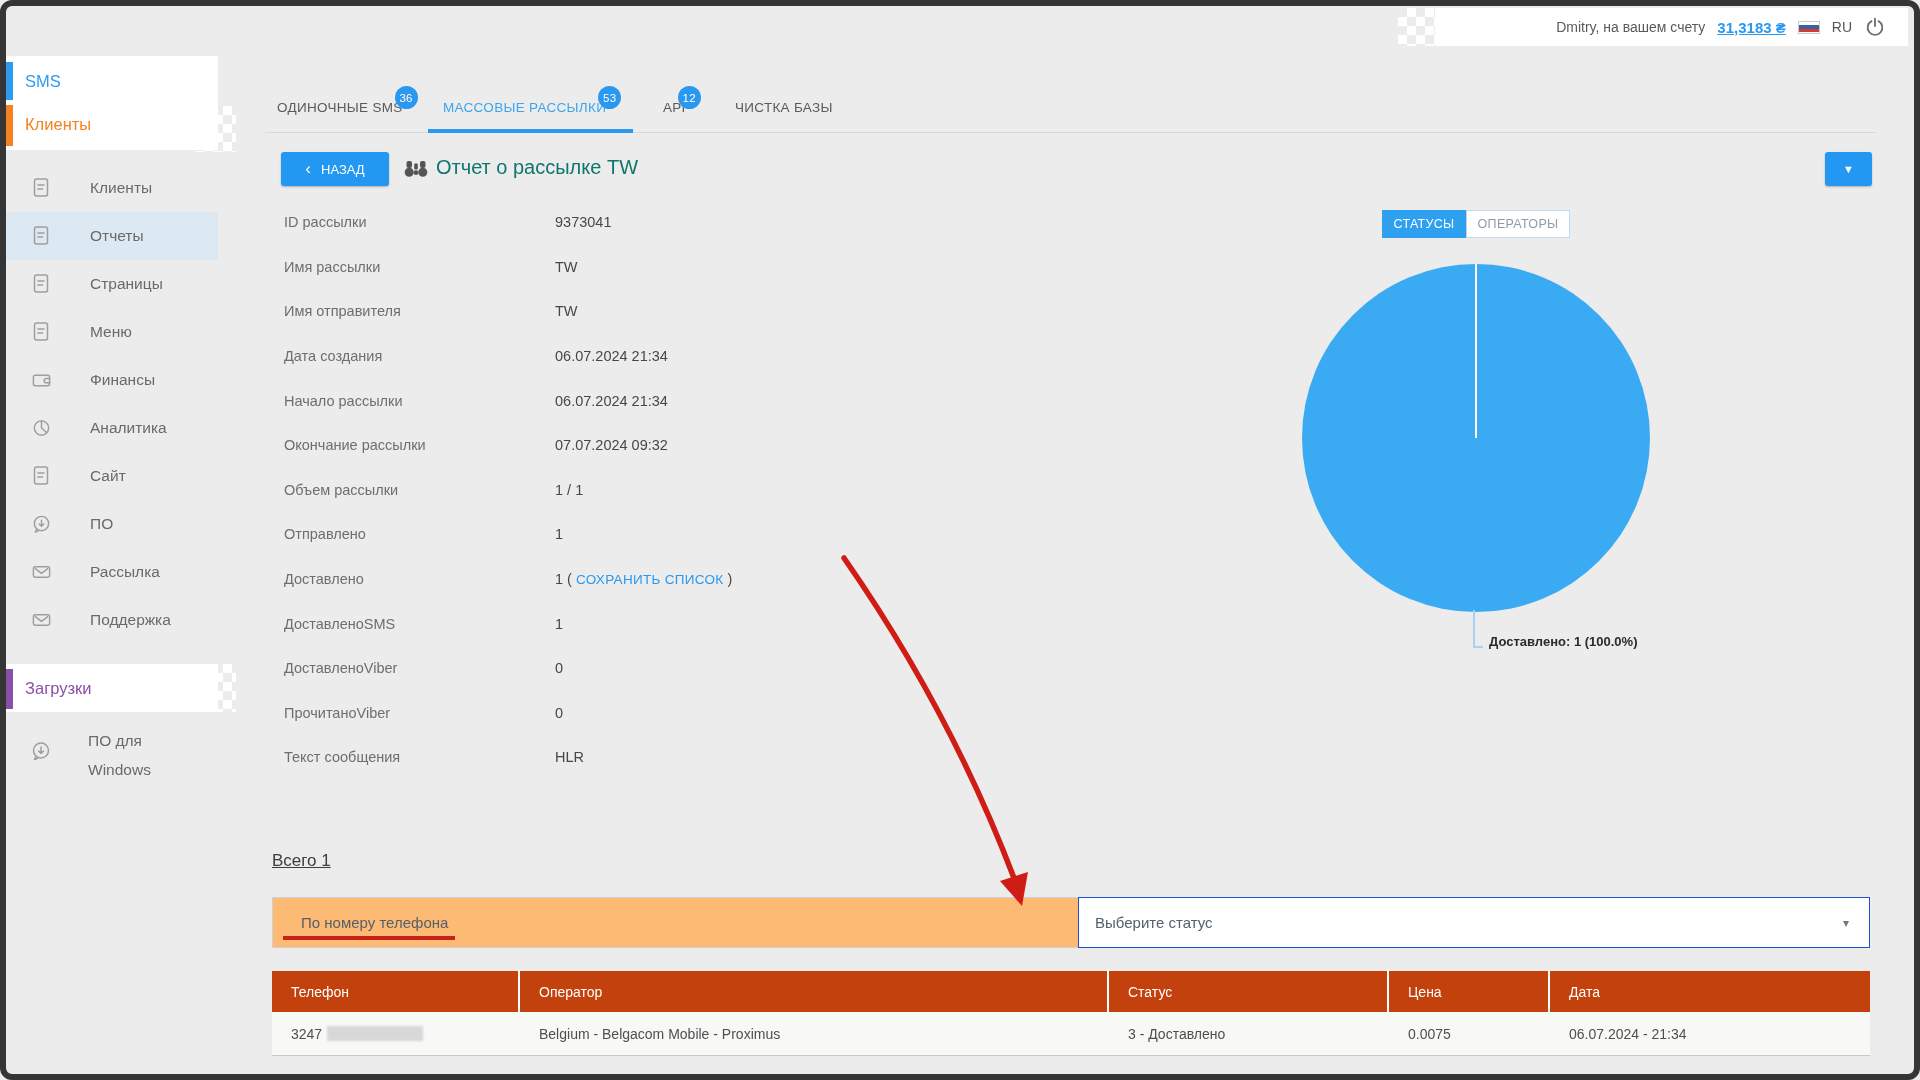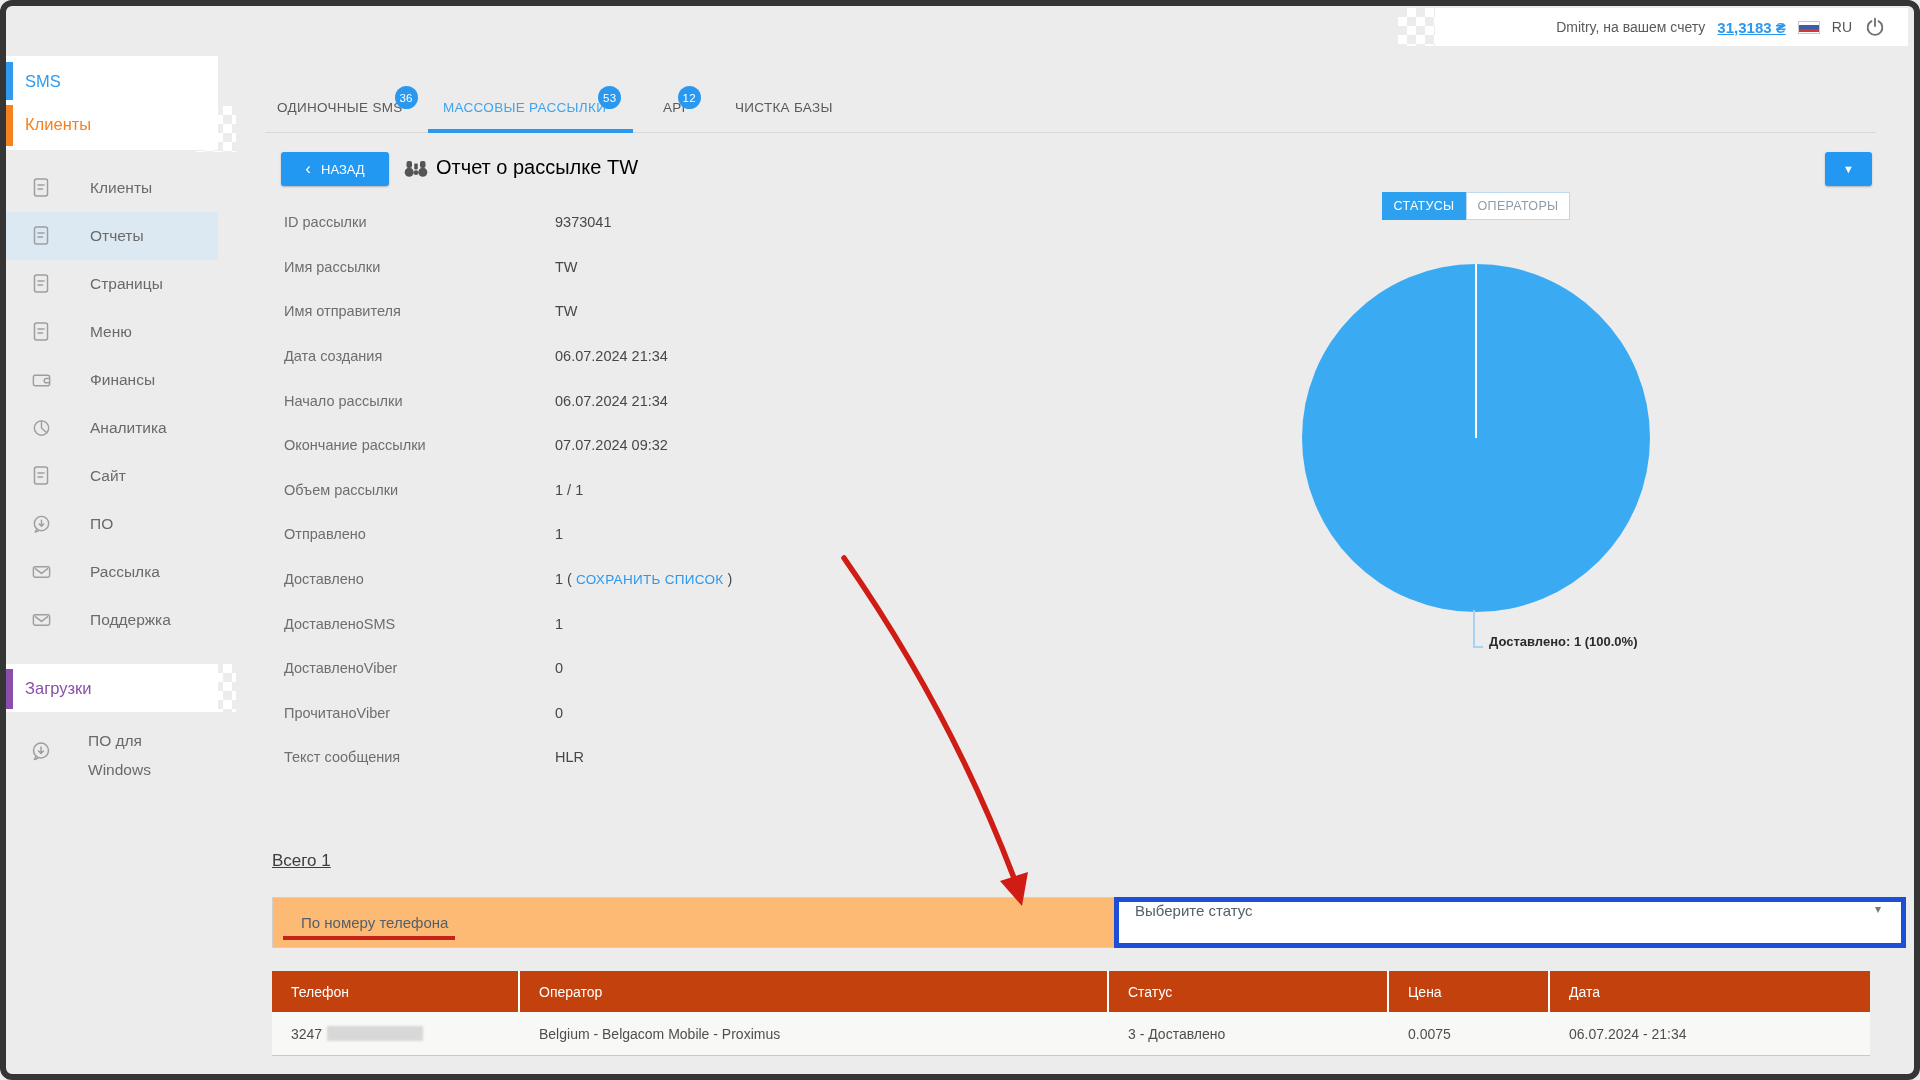--- a/index.html
+++ b/index.html
@@ -63,35 +63,35 @@
   .tabs-line { position:absolute; left:265px; top:132px; width:1611px; height:1px; background:#d8d8d8; }
   .tabs-line-active { position:absolute; left:428px; top:129px; width:205px; height:4px; background:#2b98f0; }
 
   
   .back-btn { position:absolute; left:281px; top:152px; width:108px; height:34px;
     background:#2298f3; border-radius:3px; color:#fff; display:flex; align-items:center;
     justify-content:center; gap:10px; font-size:13px; cursor:pointer;
     box-shadow:0 1px 2px rgba(0,0,0,.25); }
   .back-btn .chev { font-size:17px; line-height:1; margin-top:-2px; }
   .binocular-wrap { position:absolute; left:404px; top:159px; width:24px; height:19px; color:#555; }
-  .page-title { position:absolute; left:436px; top:156px; font-size:20px; color:#000000; }
+  .page-title { position:absolute; left:436px; top:156px; font-size:20px; color:#0f766e; }
   .dd-btn { position:absolute; left:1825px; top:152px; width:47px; height:34px; background:#2298f3;
     border-radius:3px; color:#fff; display:flex; align-items:center; justify-content:center;
     font-size:11px; cursor:pointer; box-shadow:0 1px 2px rgba(0,0,0,.25); }
 
   
   .fields { position:absolute; left:272px; top:200px; width:700px; }
   .frow { height:44.6px; display:flex; align-items:center; font-size:14.5px;margin-left:12px; }
   .frow .flabel { width:271px; color:#6e6e6e; flex:none; }
   .frow .fvalue { color:#474747; }
   .paren { color:#474747; margin:0 4px; }
   .save-link { color:#2b98f0; cursor:pointer; font-size:13.5px; letter-spacing:.3px; }
 
   
-  .toggle { position:absolute; top:192px; height:28px; display:flex; align-items:center;
+  .toggle { position:absolute; top:210px; height:28px; display:flex; align-items:center;
     justify-content:center; font-size:12.5px; cursor:pointer; letter-spacing:.3px; }
   .toggle.on  { left:1382px; width:84px; background:#2da0f0; color:#fff; }
   .toggle.off { left:1466px; width:104px; background:#fff; color:#8d9ca8; border:1px solid #bcd9ef; }
   .pie { position:absolute; left:1302px; top:264px; width:348px; height:348px;
     border-radius:50%; background:#3aabf3; }
   .pie-split { position:absolute; left:1475px; top:264px; width:2px; height:174px; background:#fff; }
   .pie-leader { position:absolute; left:1473px; top:610px; width:10px; height:38px;
     border-left:2px solid #a6d3f2; border-bottom:2px solid #a6d3f2; }
   .pie-note { position:absolute; left:1489px; top:634px; font-size:13px; font-weight:bold; color:#2b2b2b; }
 
@@ -100,22 +100,22 @@
   .search-wrap { position:absolute; left:272px; top:897px; width:919px; height:51px;
     background:#fdba74; border:1px solid #cfcfcf; }
   .search-wrap input { width:100%; height:100%; border:none; outline:none; padding-left:28px;
     font-size:15px; font-family:"Liberation Sans",sans-serif; color:#444; background:transparent; }
   .search-wrap input::placeholder { color:#55606a; opacity:1; }
   .search-icon { position:absolute; right:18px; top:13px; width:23px; height:23px;
     color:#2b98f0; cursor:pointer; }
   .red-underline { position:absolute; left:283px; top:936px; width:172px; height:4px;
     background:#c5221a; z-index:5; }
   .status-select { position:absolute; left:1078px; top:897px; width:792px; height:51px;
-    background:#fff; border:5px solid #1d4ed8; display:flex; 
-    padding-left:16px; font-size:15px; color:#55606a; cursor:pointer;margin-left:36px; }
+    background:#fff; border:1px solid #1d4ed8; display:flex; align-items:center;
+    padding-left:16px; font-size:15px; color:#55606a; cursor:pointer; }
   .status-select .caret { position:absolute; right:20px; color:#777; font-size:12px; }
 
   
   .tbl { position:absolute; left:272px; top:971px; width:1598px; }
   .tbl-row { display:flex; width:100%; }
   .tbl-head { height:41px; background:#c2410c; color:#fff; font-size:14px; }
   .tbl-body { height:44px; background:#f8f8f7; color:#4f4f4f; font-size:14px;
     border-bottom:1px solid #c9c9c9; }
   .tc { display:flex; align-items:center; padding-left:19px; flex:none; }
   .tbl-head .tc { border-right:2px solid #fff; }

